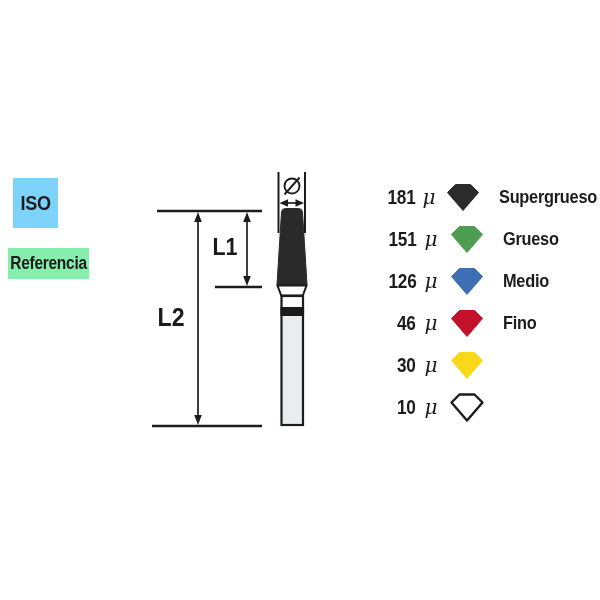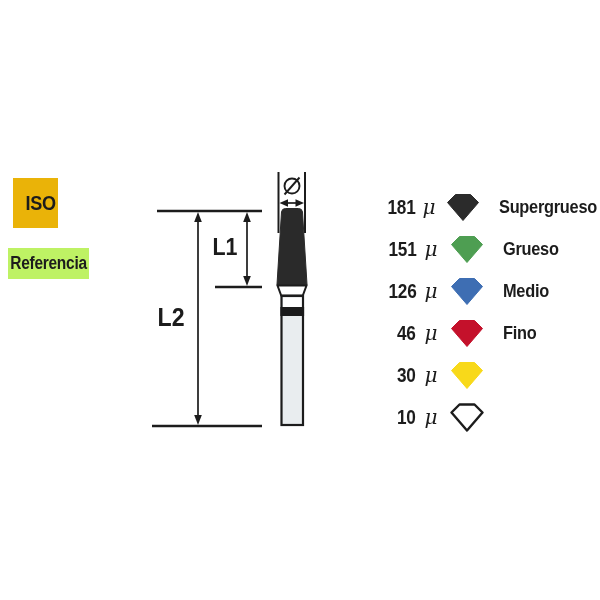--- a/index.html
+++ b/index.html
@@ -2,34 +2,34 @@
 <html><head>
 <meta charset="utf-8">
 <style>
   html,body{margin:0;padding:0;background:#ffffff;}
   #canvas{
     position:relative;width:600px;height:600px;background:#ffffff;overflow:hidden;
     font-family:"Liberation Sans",sans-serif;color:#1c1c1c;
   }
   
   .badge{position:absolute;display:flex;align-items:center;justify-content:center;}
-  #iso-badge{left:13px;top:178px;width:45px;height:50px;background:#eab308;justify-content:flex-end;}
+  #iso-badge{left:13px;top:178px;width:45px;height:50px;background:#7dd3fc;}
   #iso-badge .badge-text{font-size:21px;font-weight:bold;}
-  #ref-badge{left:8px;top:248px;width:81px;height:31px;background:#bef264;}
+  #ref-badge{left:8px;top:248px;width:81px;height:31px;background:#86efac;}
   #ref-badge .badge-text{font-size:18px;font-weight:bold;}
   .cond{display:inline-block;transform:scaleX(0.86);transform-origin:50% 50%;letter-spacing:-0.3px;white-space:nowrap;}
   
   #diagram-svg{position:absolute;left:0;top:0;width:600px;height:600px;}
   .dim-line{stroke:#1c1c1c;stroke-width:2.5;fill:none;}
   .thin-line{stroke:#1c1c1c;stroke-width:1.7;fill:none;}
   .ext-line{stroke:#1c1c1c;stroke-width:2;fill:none;}
   .arrow{fill:#1c1c1c;stroke:none;}
   .dim-text{font-family:"Liberation Sans",sans-serif;font-weight:bold;fill:#1c1c1c;}
   
-  #legend{position:absolute;left:383px;top:186px;width:217px;}
+  #legend{position:absolute;left:383px;top:176px;width:217px;}
   .legend-row{display:flex;align-items:center;height:42px;}
   .grit-size{width:33px;text-align:right;font-size:20px;font-weight:bold;}
   .grit-size .cond{transform-origin:100% 50%;}
   .micron-unit{width:16px;margin-left:7px;font-family:"DejaVu Serif",serif;font-style:italic;font-size:20px;text-align:center;}
   .diamond-icon{margin-left:11px;flex:0 0 auto;}
   .grit-label{margin-left:19px;font-size:19px;font-weight:bold;}
   .grit-label .cond{transform-origin:0 50%;}
 </style>
 </head>
 <body>

